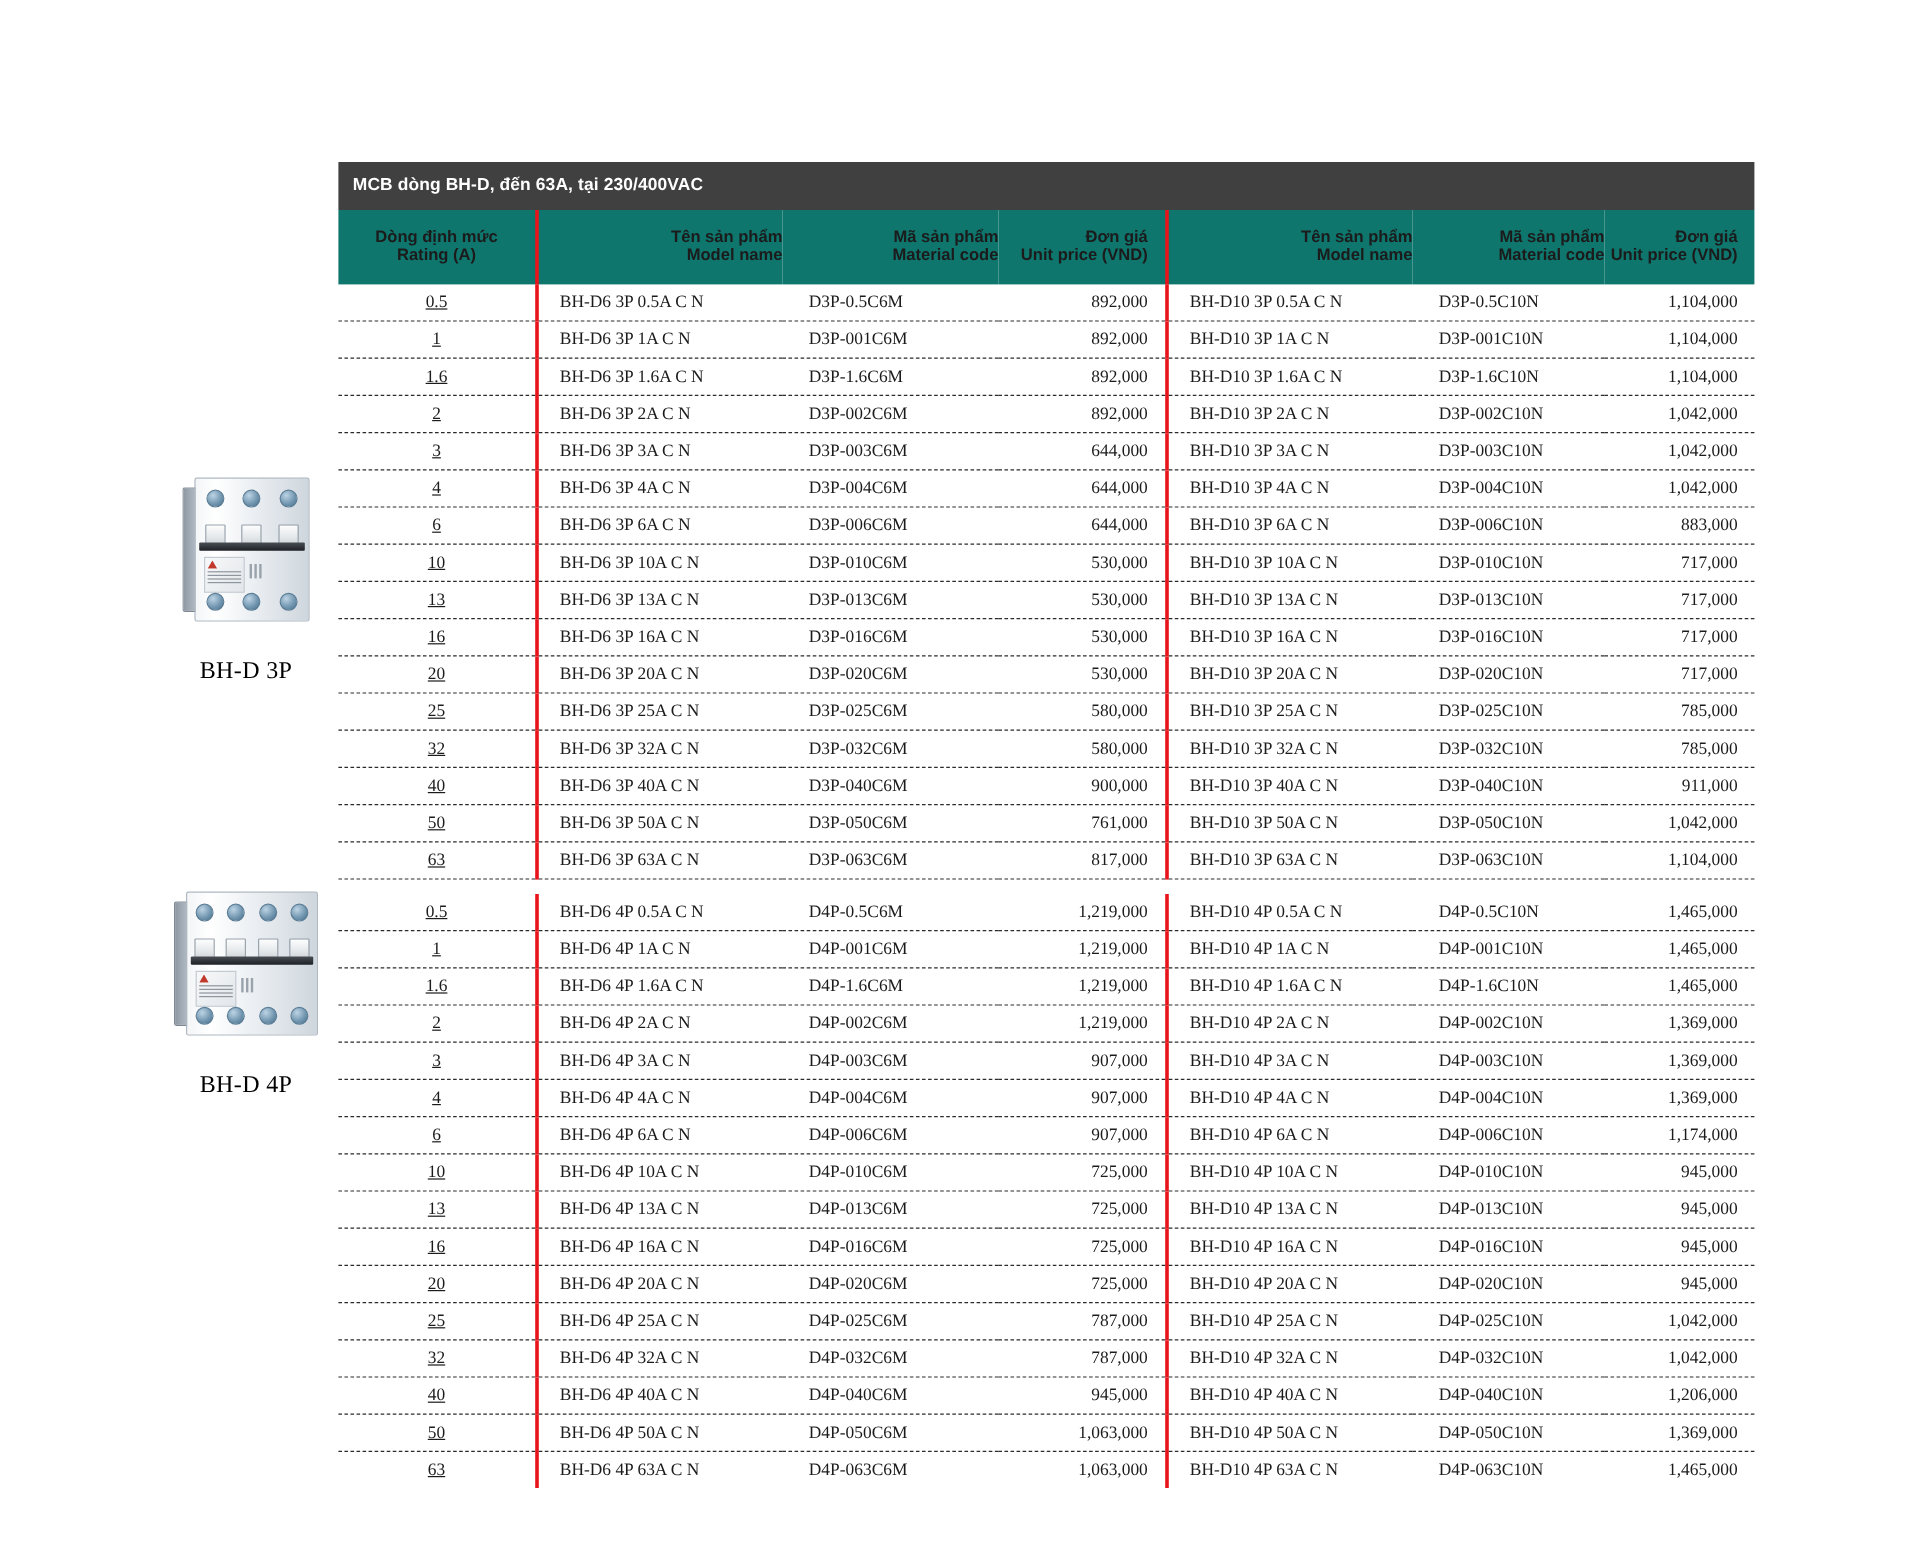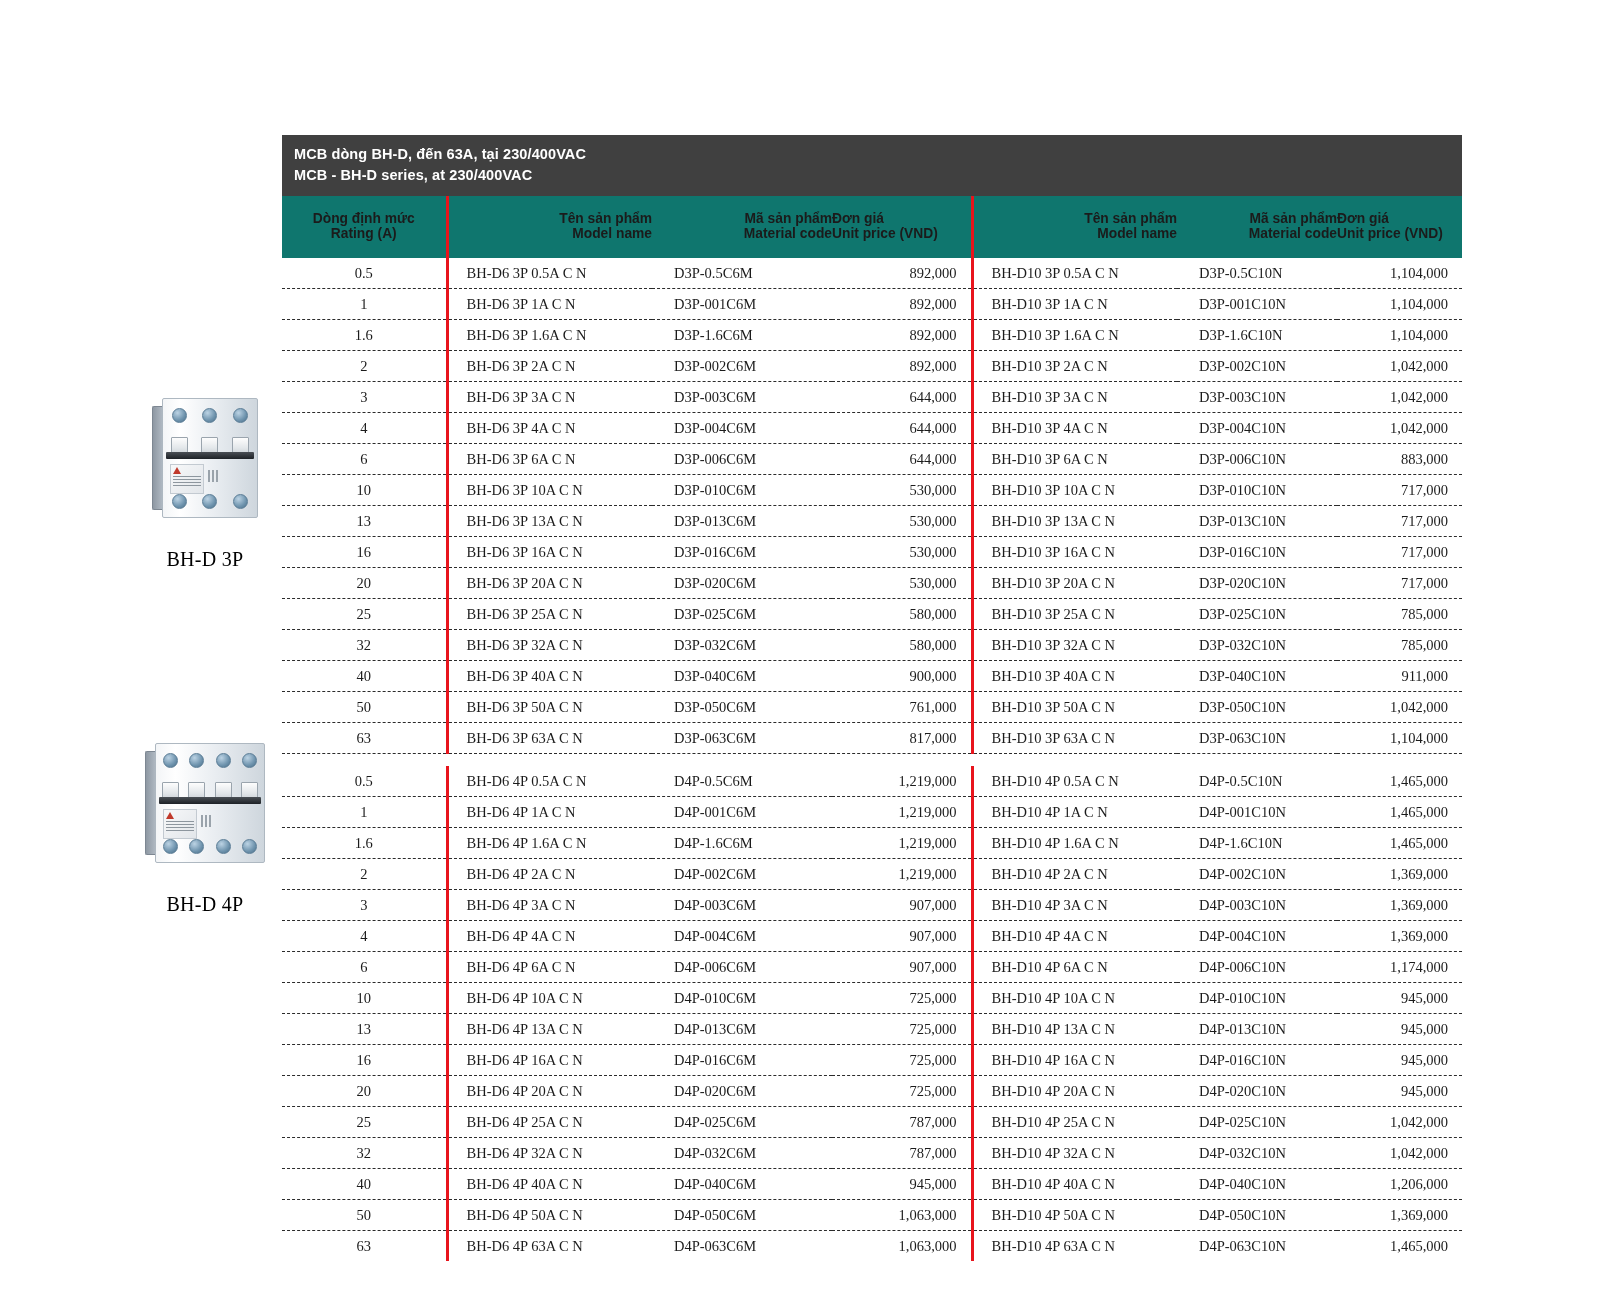--- a/index.html
+++ b/index.html
@@ -158,21 +158,21 @@
   thead th {
     font-weight: bold;
     font-size: 13.8px;
     height: 52px;
     padding: 4px 0 6px 0;
     background: #0f766e;
   }
   .hdr-line2 { display: block; }
   th.hdr-rating { text-align: center; }
   th.hdr-left   { text-align: right;  padding-left: 18px; }
-  th.hdr-right  { text-align: left; padding-right: 14px; }
+  th.hdr-right  { text-align: right; padding-right: 14px; }
 
   
   .sep-left  { border-left: 3px solid #e8141c; }
 
   tr.section-row td {
     background: #cfcfcf;
     height: 30px;
     font-weight: bold;
     font-size: 13.8px;
     color: #1b1b1b;
@@ -186,21 +186,21 @@
     font-family: "Liberation Serif", serif;
     font-size: 14.5px;
   }
   tr.data-row:last-child td { border-bottom: none; }
   td.rating { text-align: center; }
   td.model  { text-align: left; padding-left: 18px; }
   td.code   { text-align: left; padding-left: 22px; }
   td.price  { text-align: right; padding-right: 14px; }
 
   
-  td.rating { position: relative; }
+  td.rating { position: relative; text-decoration: underline; }
 
   .gap-row td { height: 12px; border: none; background: #fff; }
 </style>
 </head>
 <body>
 
 <div class="page">
 
   <div class="product-col" id="product-col">
       <div class="product-block" style="position: absolute; top: 390px; left: 0px; width: 170px;">
@@ -279,21 +279,20 @@
           </div>
         </div>
         <div class="product-caption">BH-D 4P</div>
       </div>
     </div>
 
   <div class="table-wrap">
 
     <div class="banner">
       <div>MCB dòng BH-D, đến 63A, tại 230/400VAC</div>
-      <div>MCB - BH-D series, at 230/400VAC</div>
     </div>
 
     <table>
       <colgroup>
         <col class="c-rating">
           <col class="c-model">
           <col class="c-code">
           <col class="c-price">
         <col class="c-model2">
           <col class="c-code2">

